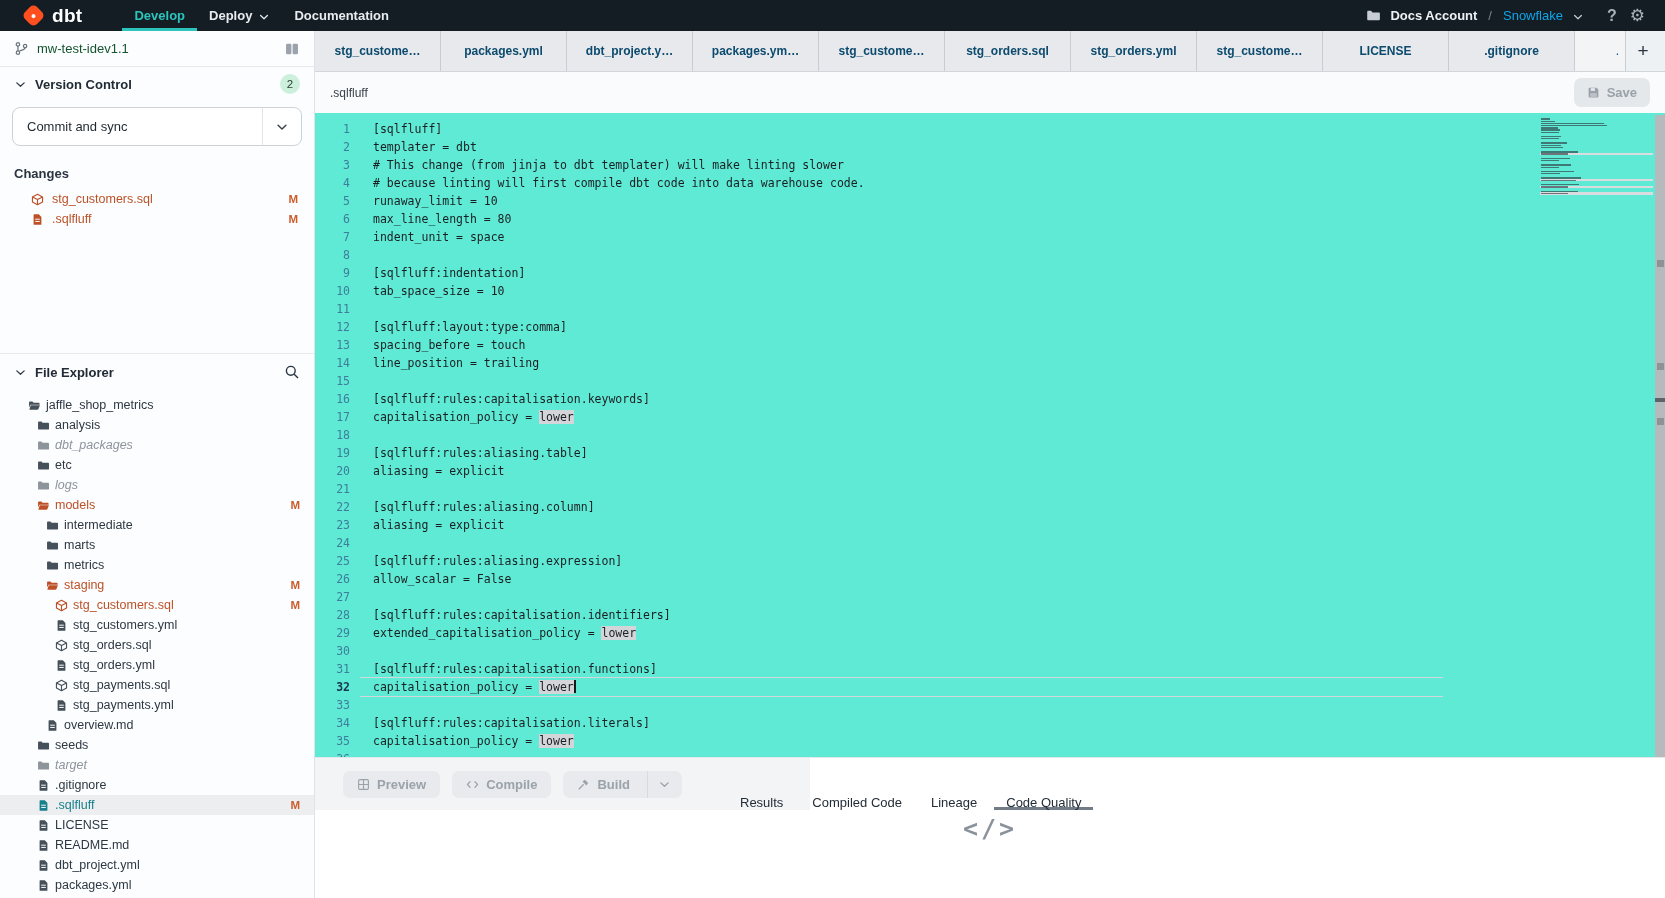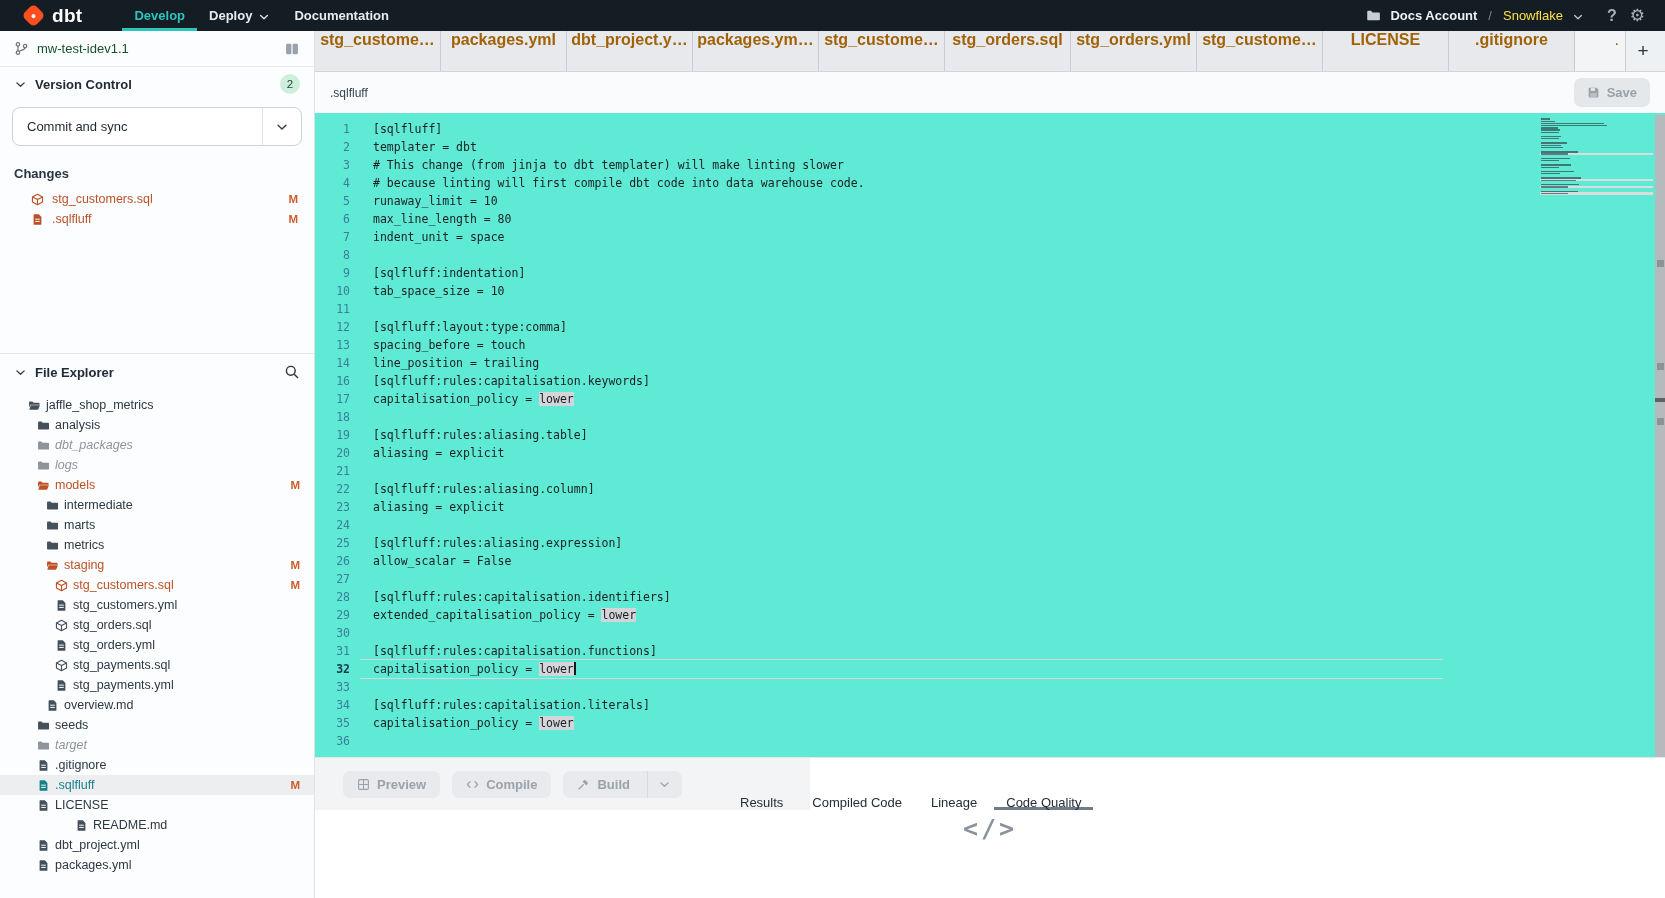--- a/index.html
+++ b/index.html
@@ -15,21 +15,21 @@
   .dbtdot{position:absolute;inset:0;margin:auto;width:4px;height:4px;background:#fff;border-radius:50%}
   .logo-text{color:#fff;font-size:19px;font-weight:bold;letter-spacing:.3px;line-height:1}
   .nav-item{height:31px;display:flex;align-items:center;gap:6px;padding:0 12px;color:#e8ecef;
     font-size:13px;font-weight:bold;cursor:pointer;box-sizing:border-box}
   .nav-item.active{color:#2cc4bd;box-shadow:inset 0 -3px 0 #2cc4bd}
   .nav-chev{width:12px;height:12px;margin-top:2px}
   .nav-right{margin-left:auto;display:flex;align-items:center;gap:9px;color:#d7dbe0;font-size:13px}
   .nav-folder{width:15px;height:15px;color:#c8cdd3}
   .nav-account{font-weight:bold;color:#eef1f4;cursor:pointer}
   .nav-sep{color:#7c858e;margin:0 2px}
-  .nav-conn{color:#fde047;cursor:pointer}
+  .nav-conn{color:#0ea5e9;cursor:pointer}
   .nav-help{color:#aab1b9;font-size:16px;font-weight:bold;margin-left:14px;cursor:pointer}
   .nav-gear{color:#aab1b9;font-size:17px;cursor:pointer;margin-left:4px}
 
   
   .sidebar{position:absolute;top:31px;left:0;width:315px;bottom:0;background:#fcfdfe;
     border-right:1px solid #dfe2e6;box-sizing:border-box;overflow:hidden}
   .branchrow{height:35px;border-bottom:1px solid #e7eaed;display:flex;align-items:center;
     padding:0 14px;gap:8px;color:#14532d;font-size:13px}
   .branch-ico{width:15px;height:15px;color:#6a737c}
   .cols-ico{width:16px;height:14px;color:#9aa2ab;margin-left:auto;cursor:pointer}
@@ -58,22 +58,22 @@
   .trow.muted{color:#8d949c;font-style:italic}
   .trow.muted .ico{color:#8d949c}
   .trow.orange{color:#bc5127}
   .trow.orange .ico{color:#bc5127}
   .trow.selected{background:#eceef0;color:#17808b}
   .trow.selected .ico{color:#17808b}
 
   
   .main{position:absolute;top:31px;left:315px;right:0;bottom:0;background:#fff}
   .tabbar{height:41px;background:#dddfe3;display:flex;border-bottom:1px solid #d2d5d9;box-sizing:border-box}
-  .tab{width:125px;flex:none;background:#e7e9ec;border-right:1px solid #c9cdd2;display:flex;
-    justify-content:center;font-size:16px;font-weight:bold;color:#a16207;white-space:nowrap;overflow:hidden;cursor:pointer}
+  .tab{width:125px;flex:none;background:#e7e9ec;border-right:1px solid #c9cdd2;display:flex;align-items:center;
+    justify-content:center;font-size:12px;font-weight:bold;color:#0c4a6e;white-space:nowrap;overflow:hidden;cursor:pointer}
   .tab.partial{width:51px;background:#f2f4f6;font-weight:normal;justify-content:flex-end;padding-right:6px;box-sizing:border-box}
   .tab-add{width:34px;flex:none;background:#eef1f3;display:flex;align-items:center;justify-content:center;
     font-size:19px;color:#2a3440;cursor:pointer}
   .tabbar-fill{flex:1;background:#eef1f3}
   .edhead{height:41px;background:#fafbfc;display:flex;align-items:center;padding:0 15px;box-sizing:border-box}
   .filename{font-size:12px;color:#39424b}
   .savebtn{margin-left:auto;height:29px;padding:0 13px;background:#e5e8eb;border-radius:7px;display:flex;
     align-items:center;gap:7px;color:#99a1a9;font-size:13px;font-weight:bold;cursor:pointer}
   .savebtn .ico{width:13px;height:13px}
   .edbody{position:absolute;top:82px;left:0;right:0;bottom:141px;background:#5eead4;overflow:hidden}
@@ -255,20 +255,28 @@
           <span>analysis</span>
         </div>
         <div class="trow muted" style="padding-left: 37px;">
           <span class="ico">
             <svg viewBox="0 0 16 16" fill="currentColor">
               <path d="M1.3 4.1c0-.6.5-1.1 1.1-1.1h3l1.5 1.7h6.8c.6 0 1.1.5 1.1 1.1v6.1c0 .6-.5 1.1-1.1 1.1H2.4c-.6 0-1.1-.5-1.1-1.1z"></path>
             </svg>
           </span>
           <span>dbt_packages</span>
         </div>
+        <div class="trow " style="padding-left: 37px;">
+          <span class="ico">
+            <svg viewBox="0 0 16 16" fill="currentColor">
+              <path d="M1.3 4.1c0-.6.5-1.1 1.1-1.1h3l1.5 1.7h6.8c.6 0 1.1.5 1.1 1.1v6.1c0 .6-.5 1.1-1.1 1.1H2.4c-.6 0-1.1-.5-1.1-1.1z"></path>
+            </svg>
+          </span>
+          <span>etc</span>
+        </div>
         <div class="trow muted" style="padding-left: 37px;">
           <span class="ico">
             <svg viewBox="0 0 16 16" fill="currentColor">
               <path d="M1.3 4.1c0-.6.5-1.1 1.1-1.1h3l1.5 1.7h6.8c.6 0 1.1.5 1.1 1.1v6.1c0 .6-.5 1.1-1.1 1.1H2.4c-.6 0-1.1-.5-1.1-1.1z"></path>
             </svg>
           </span>
           <span>logs</span>
         </div>
         <div class="trow orange" style="padding-left: 37px;">
           <span class="ico">
@@ -415,21 +423,21 @@
         </div>
         <div class="trow " style="padding-left: 37px;">
           <span class="ico">
             <svg viewBox="0 0 16 16">
               <path fill="currentColor" d="M3.2 1.6h6.4l3.2 3.2v9c0 .4-.3.7-.7.7H3.9c-.4 0-.7-.3-.7-.7V2.3c0-.4.3-.7.7-.7z"></path>
               <path stroke="#fff" stroke-width="1.2" fill="none" d="M5.2 7.6h5.6M5.2 10.4h5.6"></path>
             </svg>
           </span>
           <span>LICENSE</span>
         </div>
-        <div class="trow " style="padding-left: 37px; margin-left: 38px;">
+        <div class="trow " style="padding-left: 37px;">
           <span class="ico">
             <svg viewBox="0 0 16 16">
               <path fill="currentColor" d="M3.2 1.6h6.4l3.2 3.2v9c0 .4-.3.7-.7.7H3.9c-.4 0-.7-.3-.7-.7V2.3c0-.4.3-.7.7-.7z"></path>
               <path stroke="#fff" stroke-width="1.2" fill="none" d="M5.2 7.6h5.6M5.2 10.4h5.6"></path>
             </svg>
           </span>
           <span>README.md</span>
         </div>
         <div class="trow " style="padding-left: 37px;">
           <span class="ico">
@@ -515,20 +523,21 @@
         <div class="crow"><span class="ln">5</span><span>runaway_limit = 10</span></div>
         <div class="crow"><span class="ln">6</span><span>max_line_length = 80</span></div>
         <div class="crow"><span class="ln">7</span><span>indent_unit = space</span></div>
         <div class="crow"><span class="ln">8</span><span></span></div>
         <div class="crow"><span class="ln">9</span><span>[sqlfluff:indentation]</span></div>
         <div class="crow"><span class="ln">10</span><span>tab_space_size = 10</span></div>
         <div class="crow"><span class="ln">11</span><span></span></div>
         <div class="crow"><span class="ln">12</span><span>[sqlfluff:layout:type:comma]</span></div>
         <div class="crow"><span class="ln">13</span><span>spacing_before = touch</span></div>
         <div class="crow"><span class="ln">14</span><span>line_position = trailing</span></div>
+        <div class="crow"><span class="ln">15</span><span></span></div>
         <div class="crow"><span class="ln">16</span><span>[sqlfluff:rules:capitalisation.keywords]</span></div>
         <div class="crow"><span class="ln">17</span><span>capitalisation_policy = </span><span class="mark">lower</span></div>
         <div class="crow"><span class="ln">18</span><span></span></div>
         <div class="crow"><span class="ln">19</span><span>[sqlfluff:rules:aliasing.table]</span></div>
         <div class="crow"><span class="ln">20</span><span>aliasing = explicit</span></div>
         <div class="crow"><span class="ln">21</span><span></span></div>
         <div class="crow"><span class="ln">22</span><span>[sqlfluff:rules:aliasing.column]</span></div>
         <div class="crow"><span class="ln">23</span><span>aliasing = explicit</span></div>
         <div class="crow"><span class="ln">24</span><span></span></div>
         <div class="crow"><span class="ln">25</span><span>[sqlfluff:rules:aliasing.expression]</span></div>

